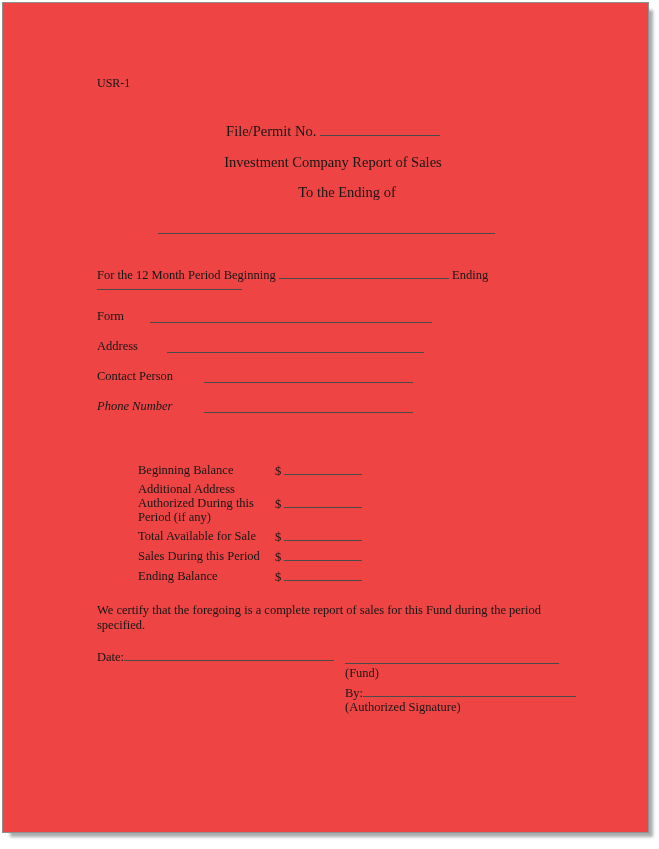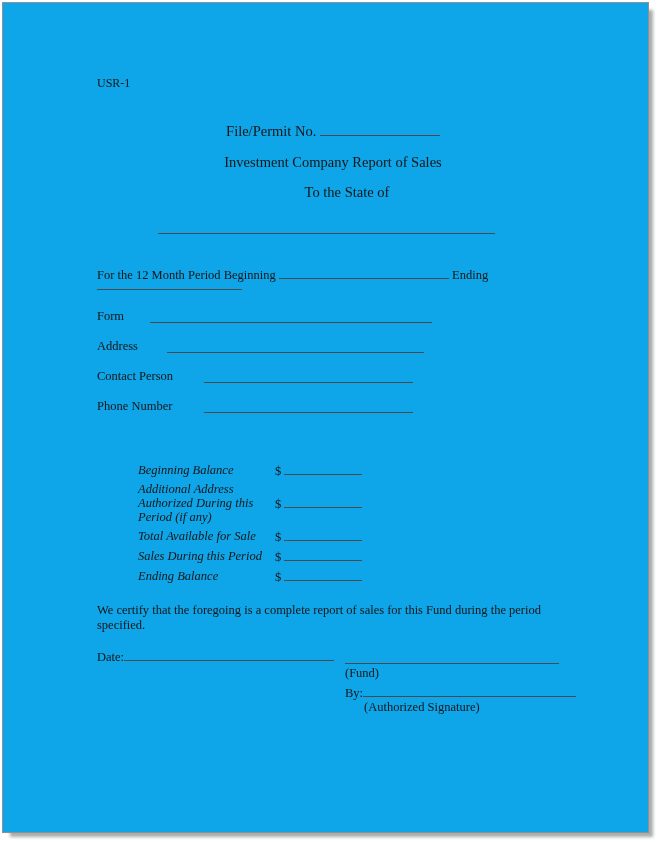--- a/index.html
+++ b/index.html
@@ -11,21 +11,21 @@
     overflow: hidden;
     font-family: "Liberation Serif", "DejaVu Serif", serif;
     color: #161616;
   }
   .page {
     position: absolute;
     left: 2px;
     top: 2px;
     width: 645px;
     height: 829px;
-    background: #0ea5e9;
+    background: #ef4444;
     border: 1px solid #909090;
     box-shadow: 6px 6px 3px -2px #a9adad;
   }
   .abs { position: absolute; }
   .body-text {
     font-size: 12.5px;
     line-height: 14.5px;
     white-space: nowrap;
   }
   .heading {
@@ -58,21 +58,20 @@
     font-size: 12.5px;
     line-height: 14px;
   }
   table.balance td {
     padding: 0 0 4px 0;
     vertical-align: middle;
   }
   table.balance td.bal-label {
     width: 135px;
     padding-right: 2px;
-    font-style: italic;
   }
   table.balance td.bal-amount {
     white-space: nowrap;
     padding-left: 0px;
   }
   table.balance tr:last-child td { padding-bottom: 0; }
 </style>
 </head>
 <body>
 
@@ -81,41 +80,41 @@
   <div class="abs body-text" style="left:94px; top:73px; font-size:12px;">USR-1</div>
 
 
   <div class="abs heading center-zone" style="top:151px;">Investment Company Report of Sales</div>
 
   <div class="abs heading center-zone" style="top:119px;">
     <span>File/Permit No.</span>
     <span class="blank" style="width:120px; height:13px;"></span>
   </div>
 
-  <div class="abs heading center-zone" style="top:181px; padding-left:14px;">To the State of</div>
+  <div class="abs heading center-zone" style="top:181px; padding-left:14px;">To the Ending of</div>
 
   <div class="blank-abs" style="left:155px; top:216px; width:337px; height:14px;"></div>
 
   <div class="abs body-text" style="left:94px; top:263px;">
     <span>For the 12 Month Period Beginning</span>
     <span class="blank" style="width:170px;"></span>
     <span>Ending</span>
   </div>
   <div class="blank-abs" style="left:94px; top:273px; width:145px; height:13px;"></div>
 
   <div class="abs body-text" style="left:94px; top:306px;">Form</div>
   <div class="blank-abs" style="left:147px; top:306px; width:282px; height:13px;"></div>
 
   <div class="abs body-text" style="left:94px; top:336px;">Address</div>
   <div class="blank-abs" style="left:164px; top:336px; width:257px; height:13px;"></div>
 
   <div class="abs body-text" style="left:94px; top:366px;">Contact Person</div>
   <div class="blank-abs" style="left:201px; top:366px; width:209px; height:13px;"></div>
 
-  <div class="abs body-text" style="left:94px; top:396px;">Phone Number</div>
+  <div class="abs body-text" style="left:94px; top:396px;font-style:italic;">Phone Number</div>
   <div class="blank-abs" style="left:201px; top:396px; width:209px; height:13px;"></div>
 
   <table class="balance abs" style="left:135px; top:459px;">
     <tbody>
         <tr>
       <td class="bal-label">Beginning Balance</td>
       <td class="bal-amount">
         <span>$</span>
         <span class="blank" style="width:78px;"></span>
       </td>
@@ -158,15 +157,15 @@
   <div class="abs certify" style="left:94px; top:600px; width:472px;">We certify that the foregoing is a complete report of sales for this Fund during the period specified.</div>
 
   <div class="blank-abs" style="left:342px; top:647px; width:214px; height:13px;"></div>
 
   <div class="abs body-text" style="left:342px; top:663px;">(Fund)</div>
 
   <div class="abs body-text" style="left:342px; top:681px;">
     <span>By:</span><span class="blank" style="width:213px;"></span>
   </div>
 
-  <div class="abs body-text" style="left:342px; top:697px;margin-left:19px;">(Authorized Signature)</div>
+  <div class="abs body-text" style="left:342px; top:697px;">(Authorized Signature)</div>
 
 </div>
 
 </body></html>

